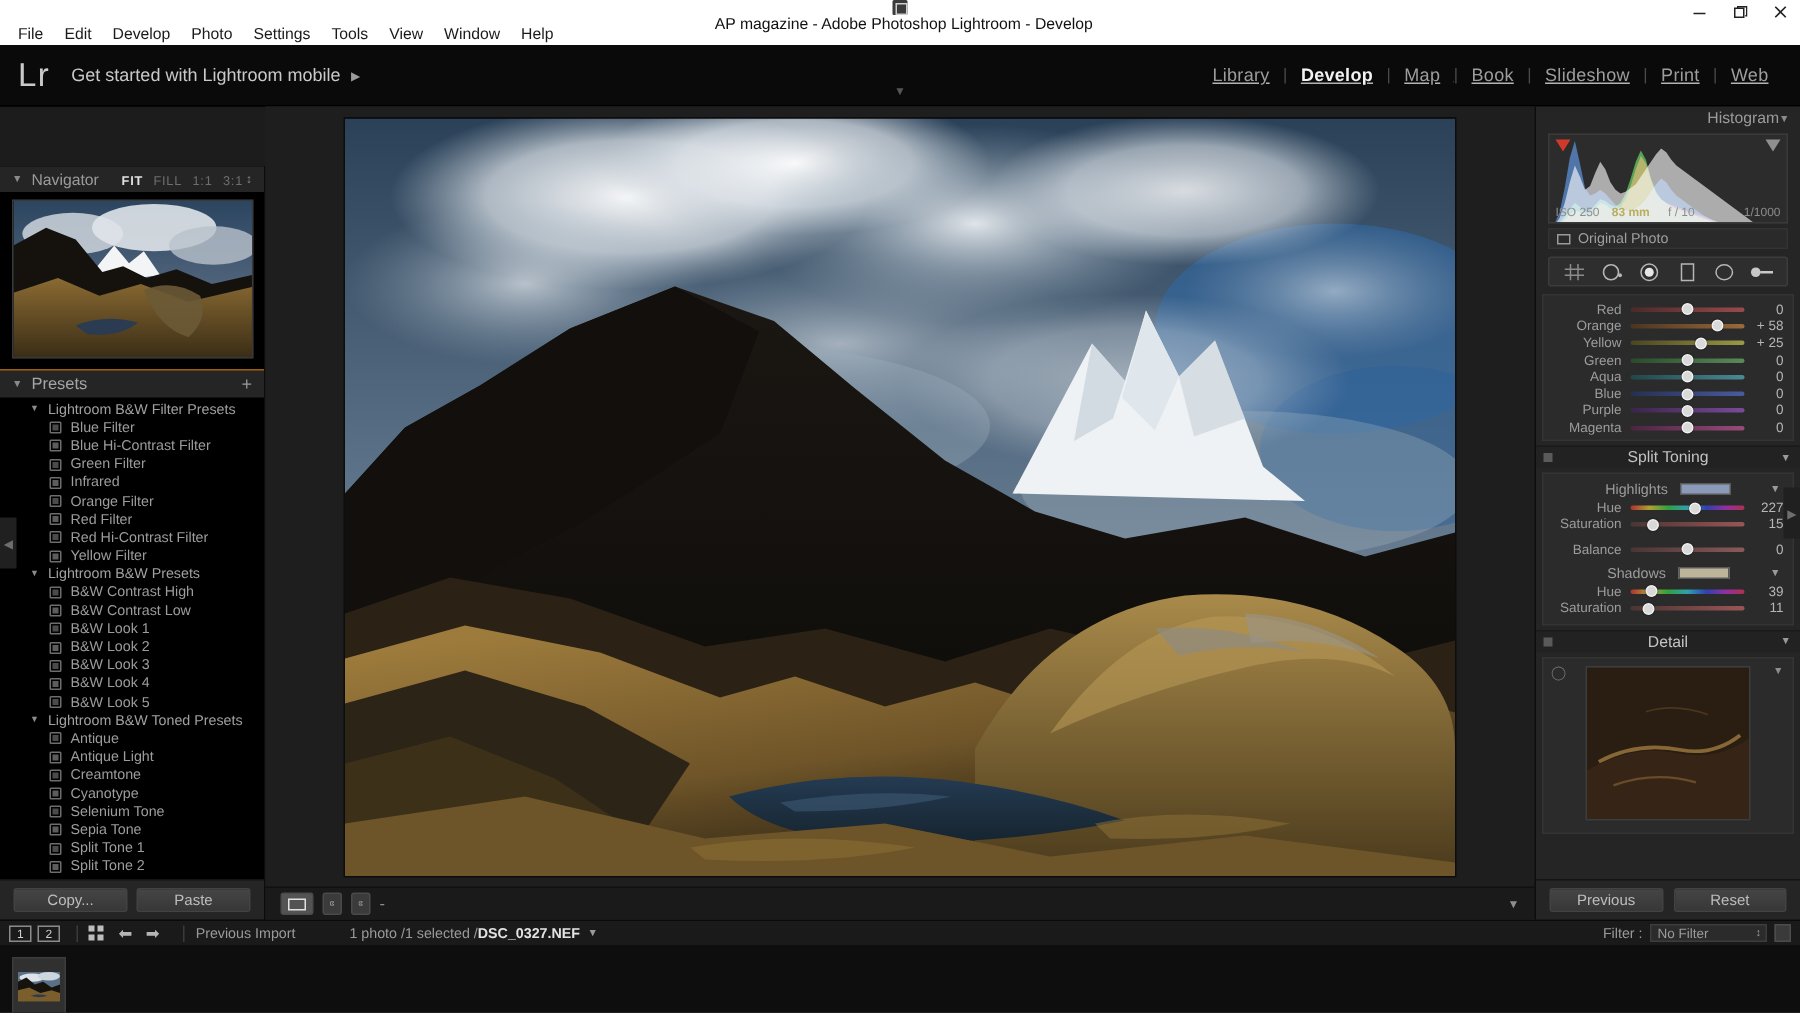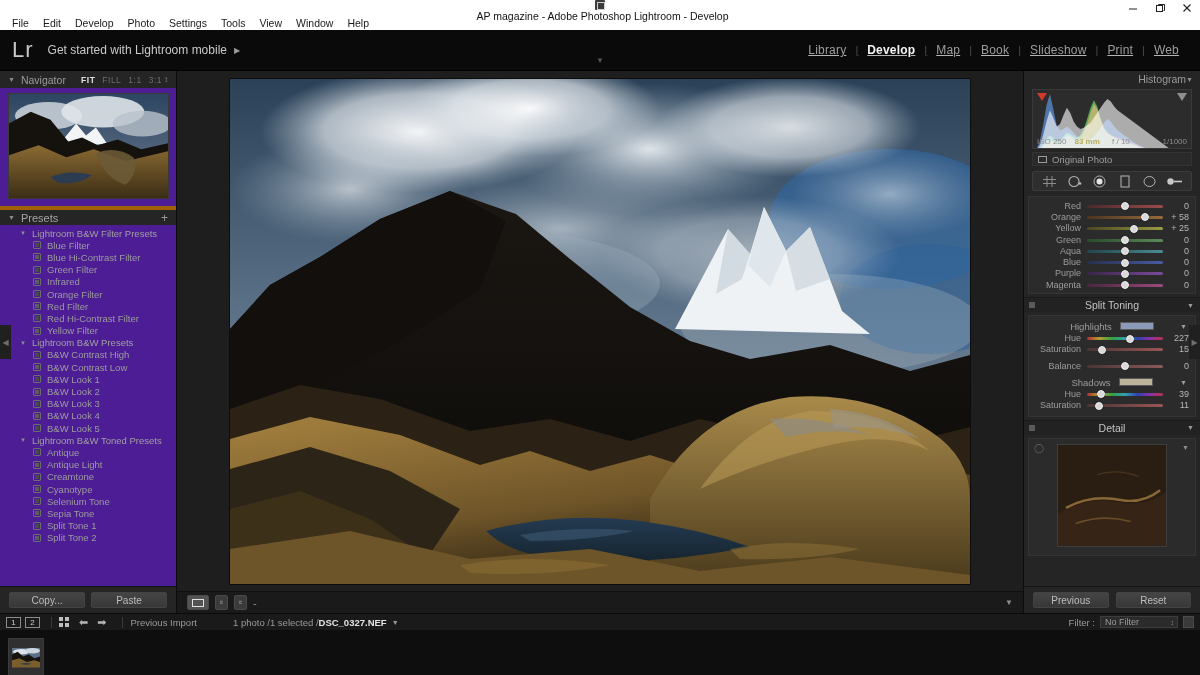--- a/index.html
+++ b/index.html
@@ -48,36 +48,36 @@
 
   
   .tophandle { position:absolute; left:50%; transform:translateX(-50%);
     top:27px; width:16px; height:7px; color:#555; font-size:8px; line-height:7px;
     text-align:center;}
 
   
   .body-row { display:flex; height:542px; background:#1c1c1c; }
 
   
-  .left-panel { width:177px; background:#4c1d95; border-right:1px solid #0c0c0c;
-     display:flex; flex-direction:column; position:relative;}
+  .left-panel { width:177px; background:#000000; border-right:1px solid #0c0c0c;
+     display:flex; flex-direction:column; position:relative;margin-top:40px;}
   .panel-head { height:17px; display:flex; align-items:center; padding:0 8px;
     color:#9b9b9b; font-size:10.5px; background:#252525;}
   .tri { font-size:7px; color:#8a8a8a; margin-right:6px; }
   .nav-zooms { margin-left:auto; display:flex; align-items:center; gap:7px;
     font-size:8.5px; color:#6e6e6e; letter-spacing:.5px;}
   .nav-zooms .on { color:#e0e0e0; font-weight:bold; }
   .nav-stepper { color:#8a8a8a; font-size:8px; margin-left:2px;}
 
   .nav-thumb-wrap { padding:5px 8px 7px 8px; }
   .nav-thumb { width:161px; height:106px; position:relative; overflow:hidden;
      border:1px solid #3a3a3a; background:#111;}
 
   .presets-head { height:19px; display:flex; align-items:center; padding:0 8px;
-    color:#a5a5a5; font-size:11px; border-top:4px solid #a16207;
+    color:#a5a5a5; font-size:11px; border-top:1px solid #a16207;
     background:#252525;}
   .plus { margin-left:auto; color:#9a9a9a; font-size:12px; line-height:10px;}
 
   .preset-list { flex:1; overflow:hidden; padding-top:2px; }
   .pgroup { display:flex; align-items:center; height:12.2px; padding-left:20px;
     color:#a0a0a0; font-size:9.5px; }
   .pgroup .gtri { font-size:6px; color:#8c8c8c; margin-right:6px; }
   .pitem { display:flex; align-items:center; height:12.2px; padding-left:33px;
     color:#9c9c9c; font-size:9.5px; }
   .pico { width:8px; height:8px; margin-right:6px; flex:none;

